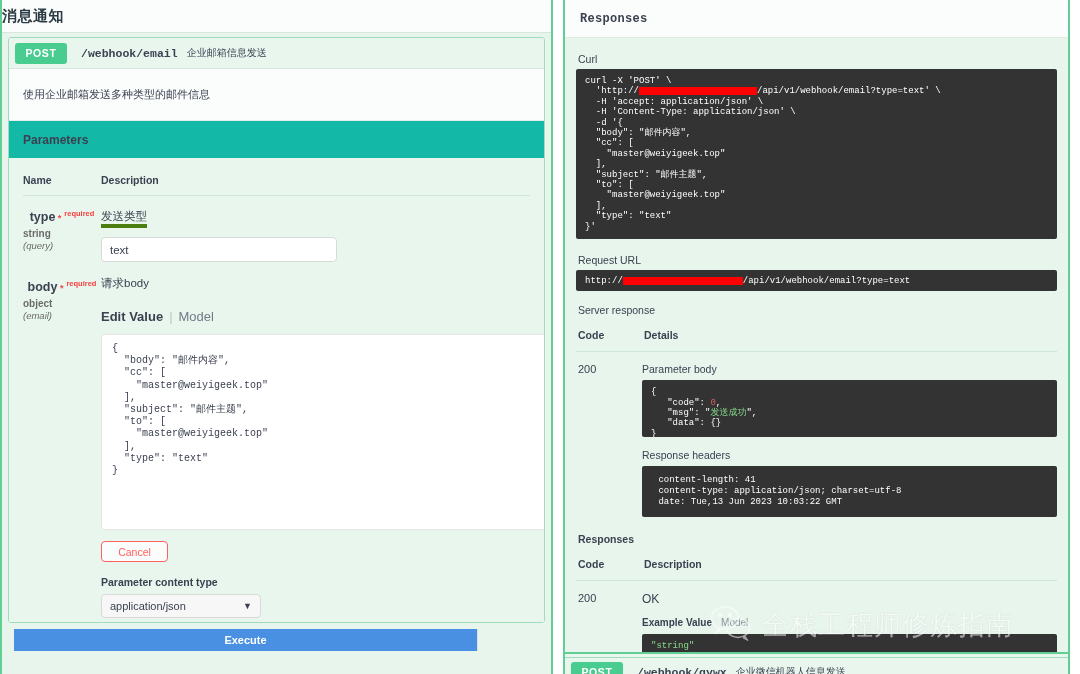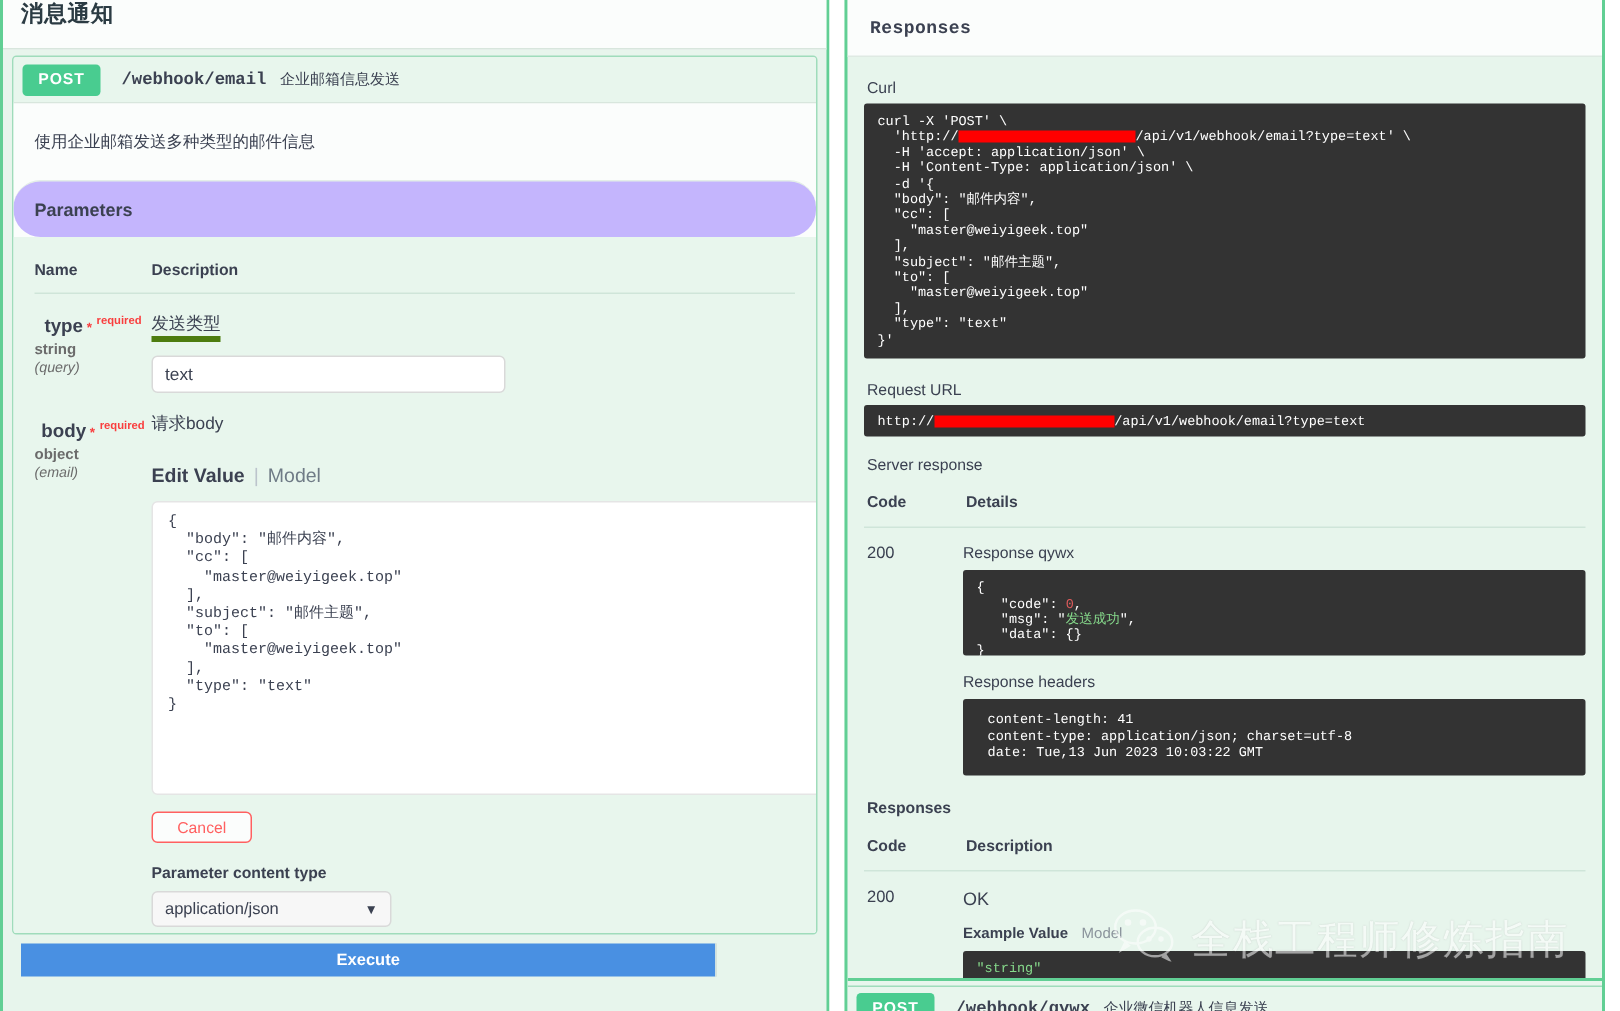--- a/index.html
+++ b/index.html
@@ -25,21 +25,21 @@
     position: relative;
     background: #e7f5ec;
     border-left: 2px solid #61cf94;
     border-right: 2px solid #61cf94;
     overflow: hidden;
   }
   .page-title-bar {
     height: 33px;
     background: #fbfdfc;
     display: flex;
-    padding-left: 12px;
+    align-items: center;
     border-bottom: 1px solid #d8e6dd;
   }
   .page-title {
     font-size: 15px;
     font-weight: bold;
     color: #2b3b43;
     letter-spacing: 0.5px;
   }
   .op-block {
     margin: 4px 6px 0 6px;
@@ -86,27 +86,26 @@
     border-top: 1px solid #d8e6dd;
     padding: 0;
   }
   .op-note {
     background: #fbfdfc;
     font-size: 11px;
     color: #3b4151;
     padding: 18px 14px 18px 14px;
   }
   .section-head {
-    background: #c4b5fd;
+    background: #14b8a6;
     padding: 12px 14px 11px 14px;
     font-size: 12px;
     font-weight: bold;
     color: #3b4151;
     border-top: 1px solid #e4eee8;
-    border-radius: 18px;
   }
   .params-area {
     background: #e8f6ed;
     padding: 0 14px;
   }
   .table-head {
     display: flex;
     padding: 16px 0 9px 0;
     font-size: 10.5px;
     font-weight: bold;
@@ -408,21 +407,21 @@
     align-items: center;
     height: 29px;
     padding: 0 6px;
     border-top: 1px solid #9fdcbb;
     margin-top: 3px;
   }
 
   
   .watermark {
     position: absolute;
-    left: 740px;
+    left: 708px;
     top: 605px;
     display: flex;
     align-items: center;
     pointer-events: none;
     opacity: 0.55;
     z-index: 50;
   }
   .wm-text {
     font-size: 27px;
     color: #ffffff;
@@ -560,21 +559,21 @@
         <div class="srv-label">Server response</div>
 
         <div class="rtable-head">
           <div class="rcol-code">Code</div>
           <div class="rcol-det">Details</div>
         </div>
 
         <div class="rrow">
           <div class="rrow-code">200</div>
           <div class="rrow-det">
-            <div class="sub-label">Response qywx</div>
+            <div class="sub-label">Parameter body</div>
             <div class="code-dark" style="height:57px">{
    "code": <span class="r">0</span>,
    "msg": "<span class="g">发送成功</span>",
    "data": {}
 }</div>
 
             <div class="sub-label" style="margin-top:12px">Response headers</div>
             <div class="hdrs-box"> content-length: 41 
  content-type: application/json; charset=utf-8 
  date: Tue,13 Jun 2023 10:03:22 GMT</div>

